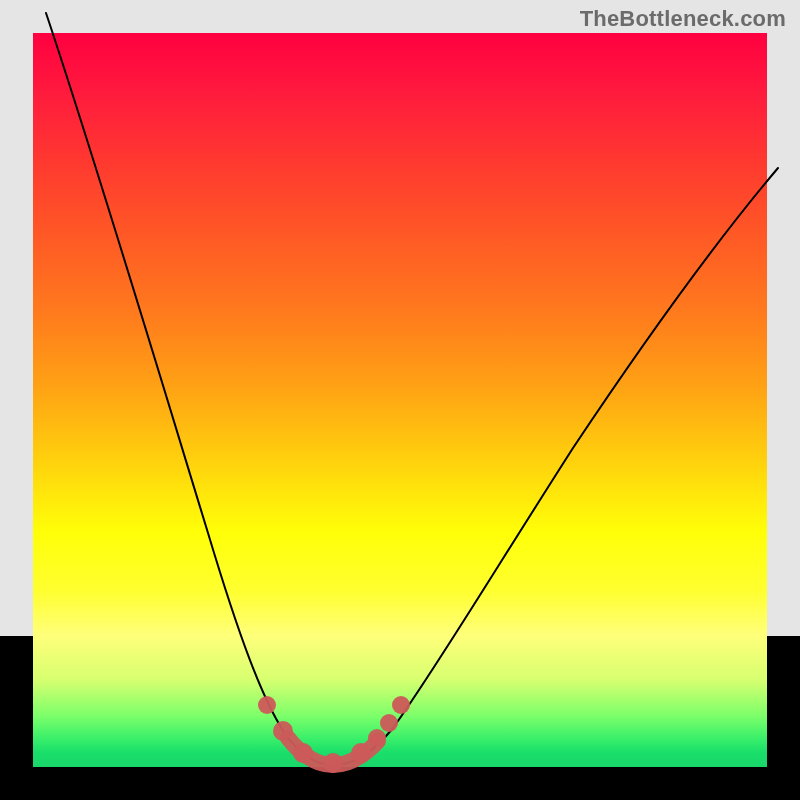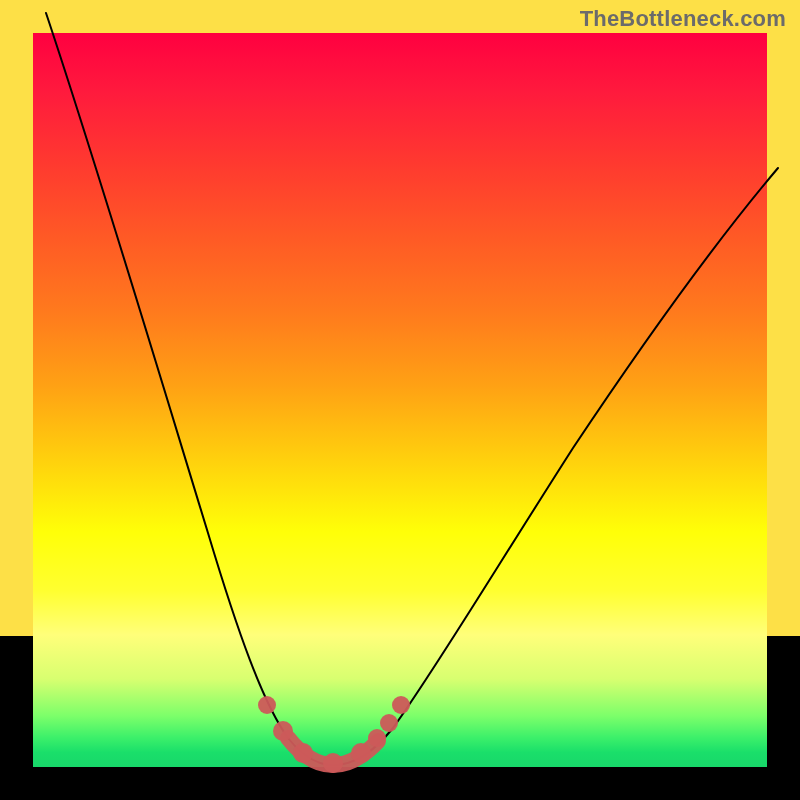--- a/index.html
+++ b/index.html
@@ -8,21 +8,21 @@
     width: 800px;
     height: 800px;
     background: #000;
     overflow: hidden;
     font-family: Arial, Helvetica, sans-serif;
   }
   .frame {
     position: relative;
     width: 800px;
     height: 636px;
-    background: #fde047;
+    background: #e5e5e5;
   }
   .watermark {
     position: absolute;
     top: 6px;
     right: 14px;
     color: #6b6b6b;
     font-size: 22px;
     font-weight: 600;
     letter-spacing: 0.2px;
     z-index: 10;

